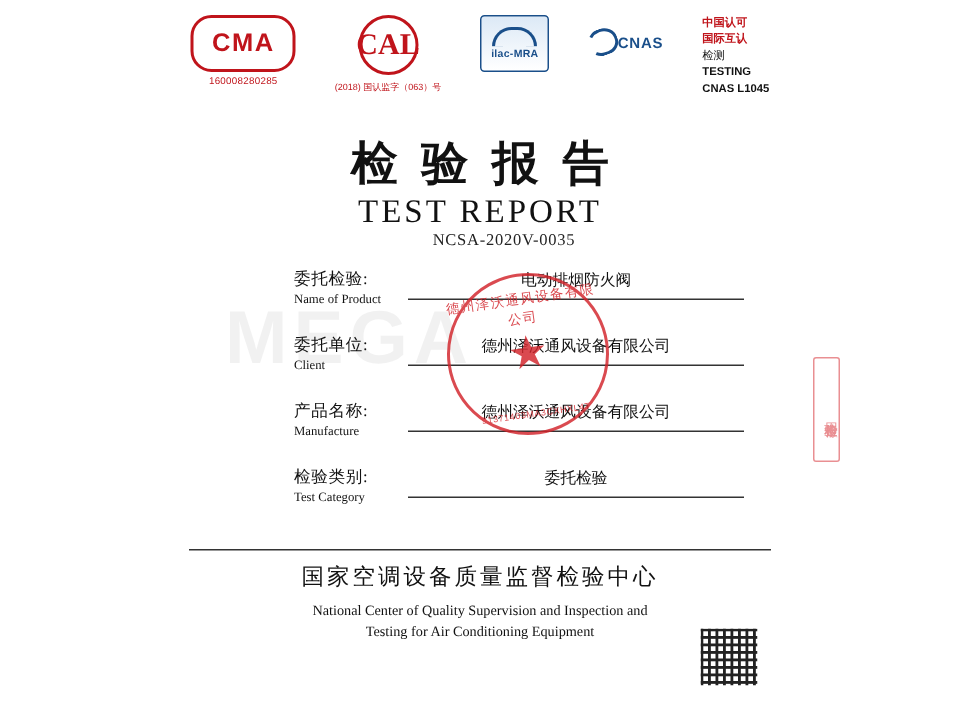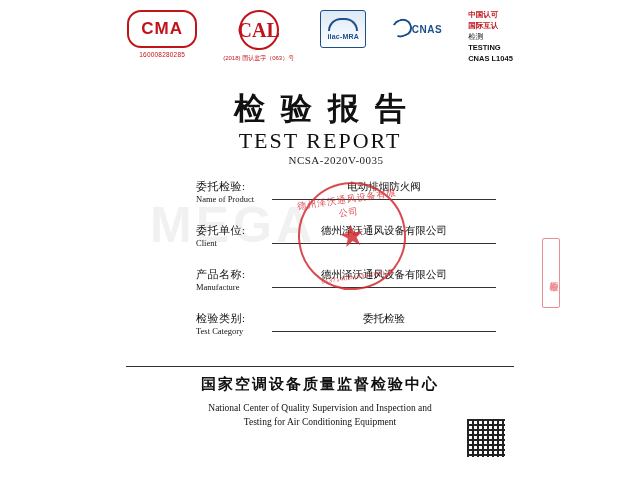--- a/index.html
+++ b/index.html
@@ -333,21 +333,21 @@
     text-align: center;
   }
   .footer-rule {
     width: 388px;
     margin: 0 auto 8px auto;
     border-top: 1px solid #333;
   }
   .footer-cn {
     font-family: "Liberation Serif", serif;
     font-size: 15px;
-    font-weight: bold;
+    font-weight: normal;
     letter-spacing: 2px;
     color: #111;
   }
   .footer-en1 {
     margin-top: 9px;
     font-family: "Liberation Serif", serif;
     font-size: 9.5px;
     color: #111;
   }
   .footer-en2 {

